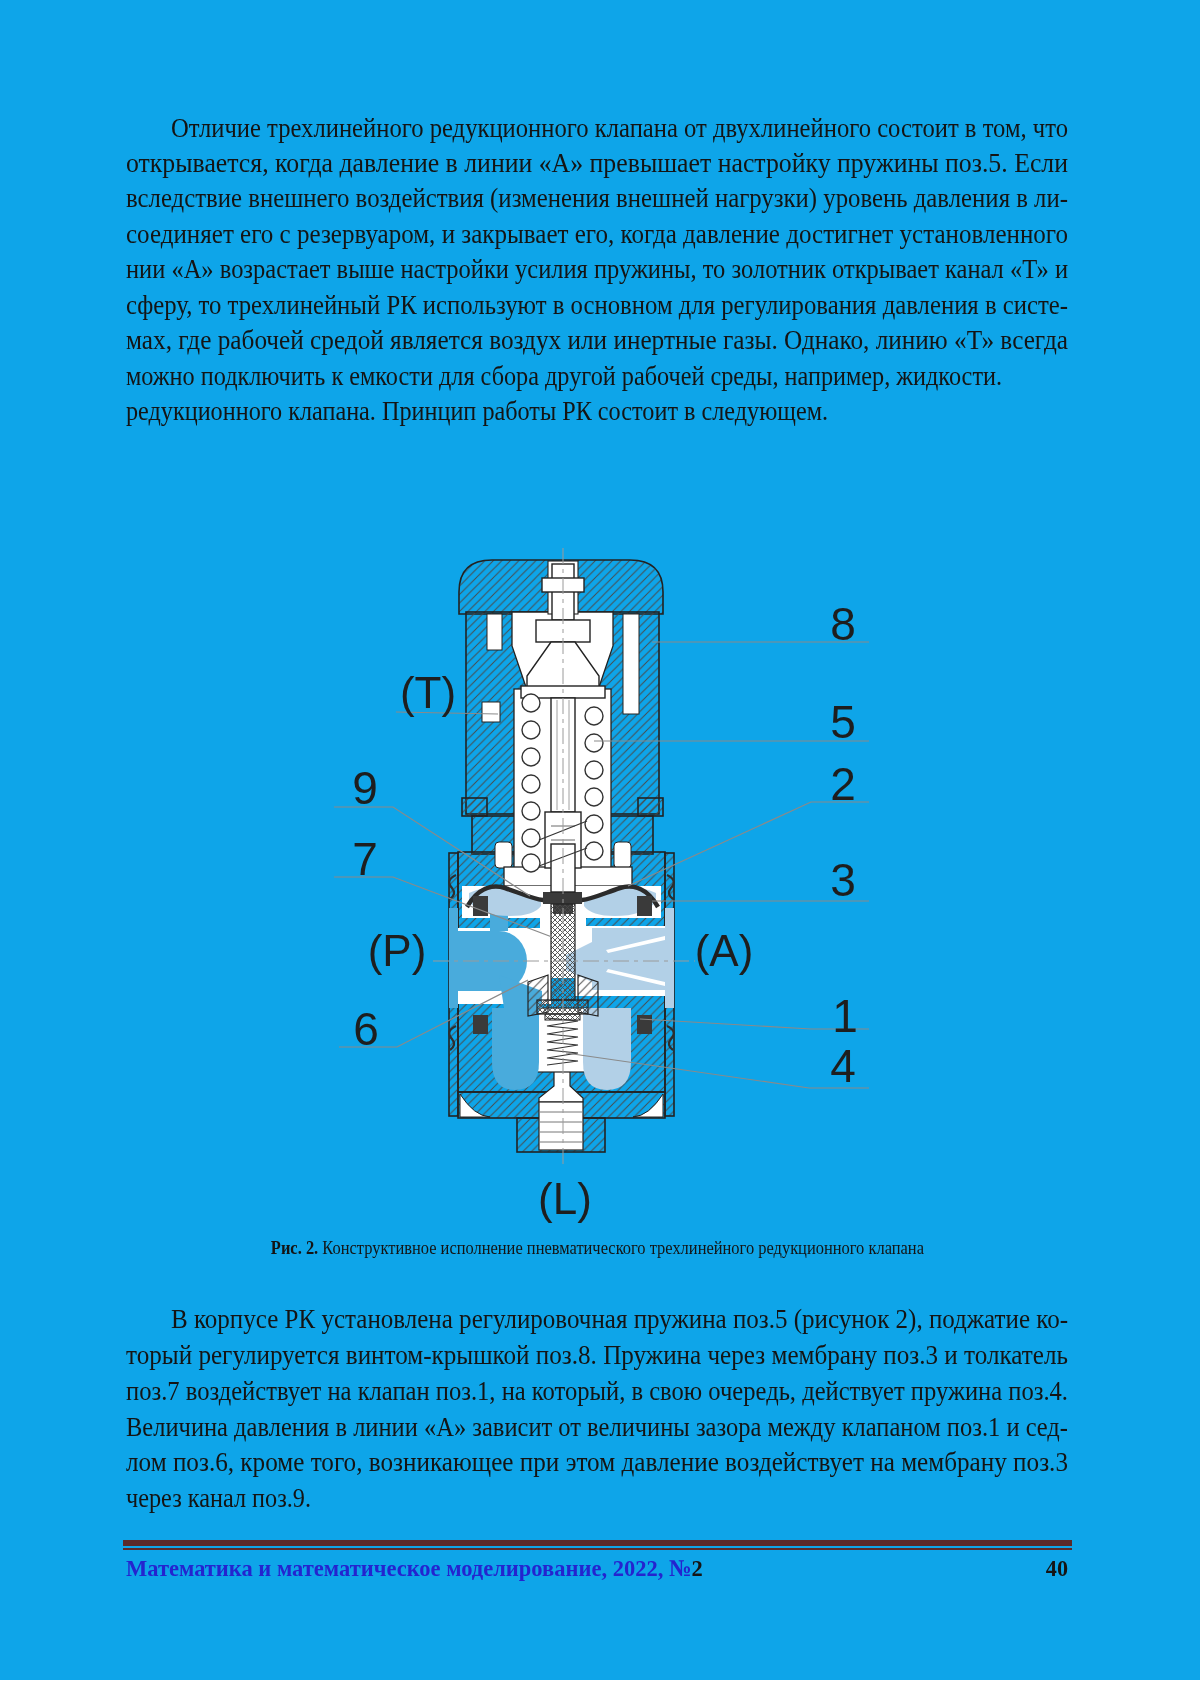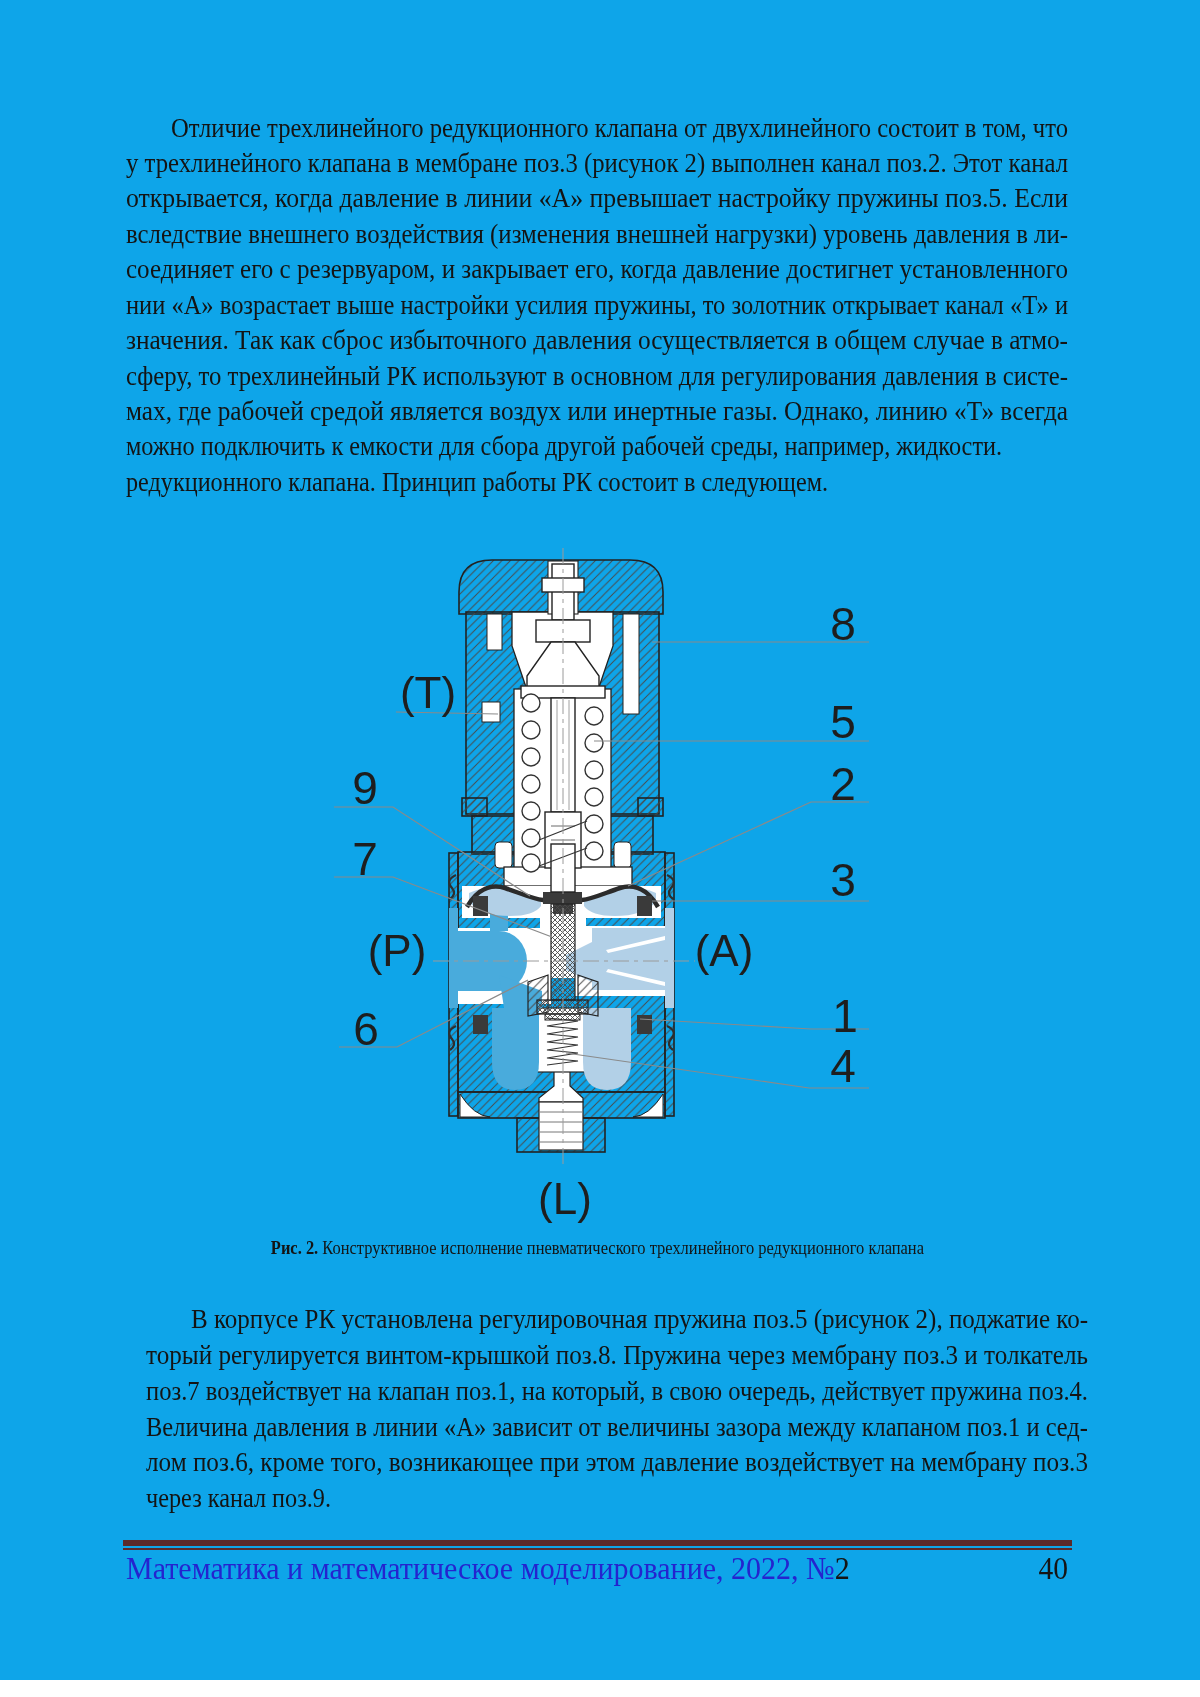--- a/index.html
+++ b/index.html
@@ -20,39 +20,37 @@
   .caption {
     position:absolute; left:126px; top:1233px; width:942px; text-align:center;
     font-size:18px; line-height:30px; color:#141414; white-space:nowrap;
   }
   .caption b { font-weight:bold; }
   .rule { position:absolute; left:123px; width:949px; }
   .rule .bar  { height:6px; }
   .rule .thin { height:2px; margin-top:2px; }
   .footer-row {
     position:absolute; left:126px; top:1551px; width:942px;
-    font-size:32px; line-height:34px; white-space:nowrap;
+    font-size:24px; line-height:34px; white-space:nowrap;font-weight:bold;
   }
   .pageno { position:absolute; right:0; top:0; color:#151515; }
   .black { color:#151515; }
   svg text { font-family:"Liberation Sans", sans-serif; }
 </style>
 </head>
 <body>
 
 <div class="page">
 
   <div class="textblock" style="left:126px; top:109.5px;">
     <div class="bline ind"><span class="fit" style="transform: scaleX(0.895894);">Отличие трехлинейного редукционного клапана от двухлинейного состоит в том, что</span></div>
-    <div class="bline"><span class="fit" style="transform: scaleX(0.899338);">у трехлинейного клапана в мембране поз.3 (рисунок 2) выполнен канал поз.2. Этот канал</span></div>
     <div class="bline"><span class="fit" style="transform: scaleX(0.937459);">открывается, когда давление в линии «А» превышает настройку пружины поз.5. Если</span></div>
     <div class="bline"><span class="fit" style="transform: scaleX(0.901072);">вследствие внешнего воздействия (изменения внешней нагрузки) уровень давления в ли-</span></div>
     <div class="bline"><span class="fit" style="transform: scaleX(0.910447);">соединяет его с резервуаром, и закрывает его, когда давление достигнет установленного</span></div>
     <div class="bline"><span class="fit" style="transform: scaleX(0.890504);">нии «А» возрастает выше настройки усилия пружины, то золотник открывает канал «Т» и</span></div>
-    <div class="bline"><span class="fit" style="transform: scaleX(0.920273);">значения. Так как сброс избыточного давления осуществляется в общем случае в атмо-</span></div>
     <div class="bline"><span class="fit" style="transform: scaleX(0.899324);">сферу, то трехлинейный РК используют в основном для регулирования давления в систе-</span></div>
     <div class="bline"><span class="fit" style="transform: scaleX(0.918045);">мах, где рабочей средой является воздух или инертные газы. Однако, линию «Т» всегда</span></div>
     <div class="bline"><span class="fit" style="transform: scaleX(0.881357);">можно подключить к емкости для сбора другой рабочей среды, например, жидкости.</span></div>
     <div class="bline"><span class="fit" style="transform: scaleX(0.880216);">редукционного клапана. Принцип работы РК состоит в следующем.</span></div>
   </div>
 
   <svg viewBox="320 545 560 685" style="position:absolute; left:320px; top:545px; width:560px; height:685px;">
     <defs>
       <pattern id="hatch" patternUnits="userSpaceOnUse" width="8.5" height="8.5">
         <line x1="0" y1="8.5" x2="8.5" y2="0" stroke="#4a4a4a" stroke-width="0.95"></line>
@@ -216,21 +214,21 @@
       <text x="397" y="966">(P)</text>
       <text x="724" y="966">(A)</text>
       <text x="565" y="1214">(L)</text>
     </g>
   </svg>
 
   <div class="caption">
     <span class="fit c" style="transform: scaleX(0.913721);"><b>Рис. 2.</b><span> Конструктивное исполнение пневматического трехлинейного редукционного клапана</span></span>
   </div>
 
-  <div class="textblock p3" style="left:126px; top:1301.3px;margin-left:20px;">
+  <div class="textblock p3" style="left:126px; top:1301.3px;">
     <div class="bline ind"><span class="fit" style="transform: scaleX(0.91001);">В корпусе РК установлена регулировочная пружина поз.5 (рисунок 2), поджатие ко-</span></div>
     <div class="bline"><span class="fit" style="transform: scaleX(0.91387);">торый регулируется винтом-крышкой поз.8. Пружина через мембрану поз.3 и толкатель</span></div>
     <div class="bline"><span class="fit" style="transform: scaleX(0.893659);">поз.7 воздействует на клапан поз.1, на который, в свою очередь, действует пружина поз.4.</span></div>
     <div class="bline"><span class="fit" style="transform: scaleX(0.89107);">Величина давления в линии «А» зависит от величины зазора между клапаном поз.1 и сед-</span></div>
     <div class="bline"><span class="fit" style="transform: scaleX(0.915299);">лом поз.6, кроме того, возникающее при этом давление воздействует на мембрану поз.3</span></div>
     <div class="bline"><span class="fit" style="transform: scaleX(0.88174);">через канал поз.9.</span></div>
   </div>
 
   <div class="rule" style="top:1540px;">
     <div class="bar" style="background-color: rgb(91, 42, 42);"></div>

